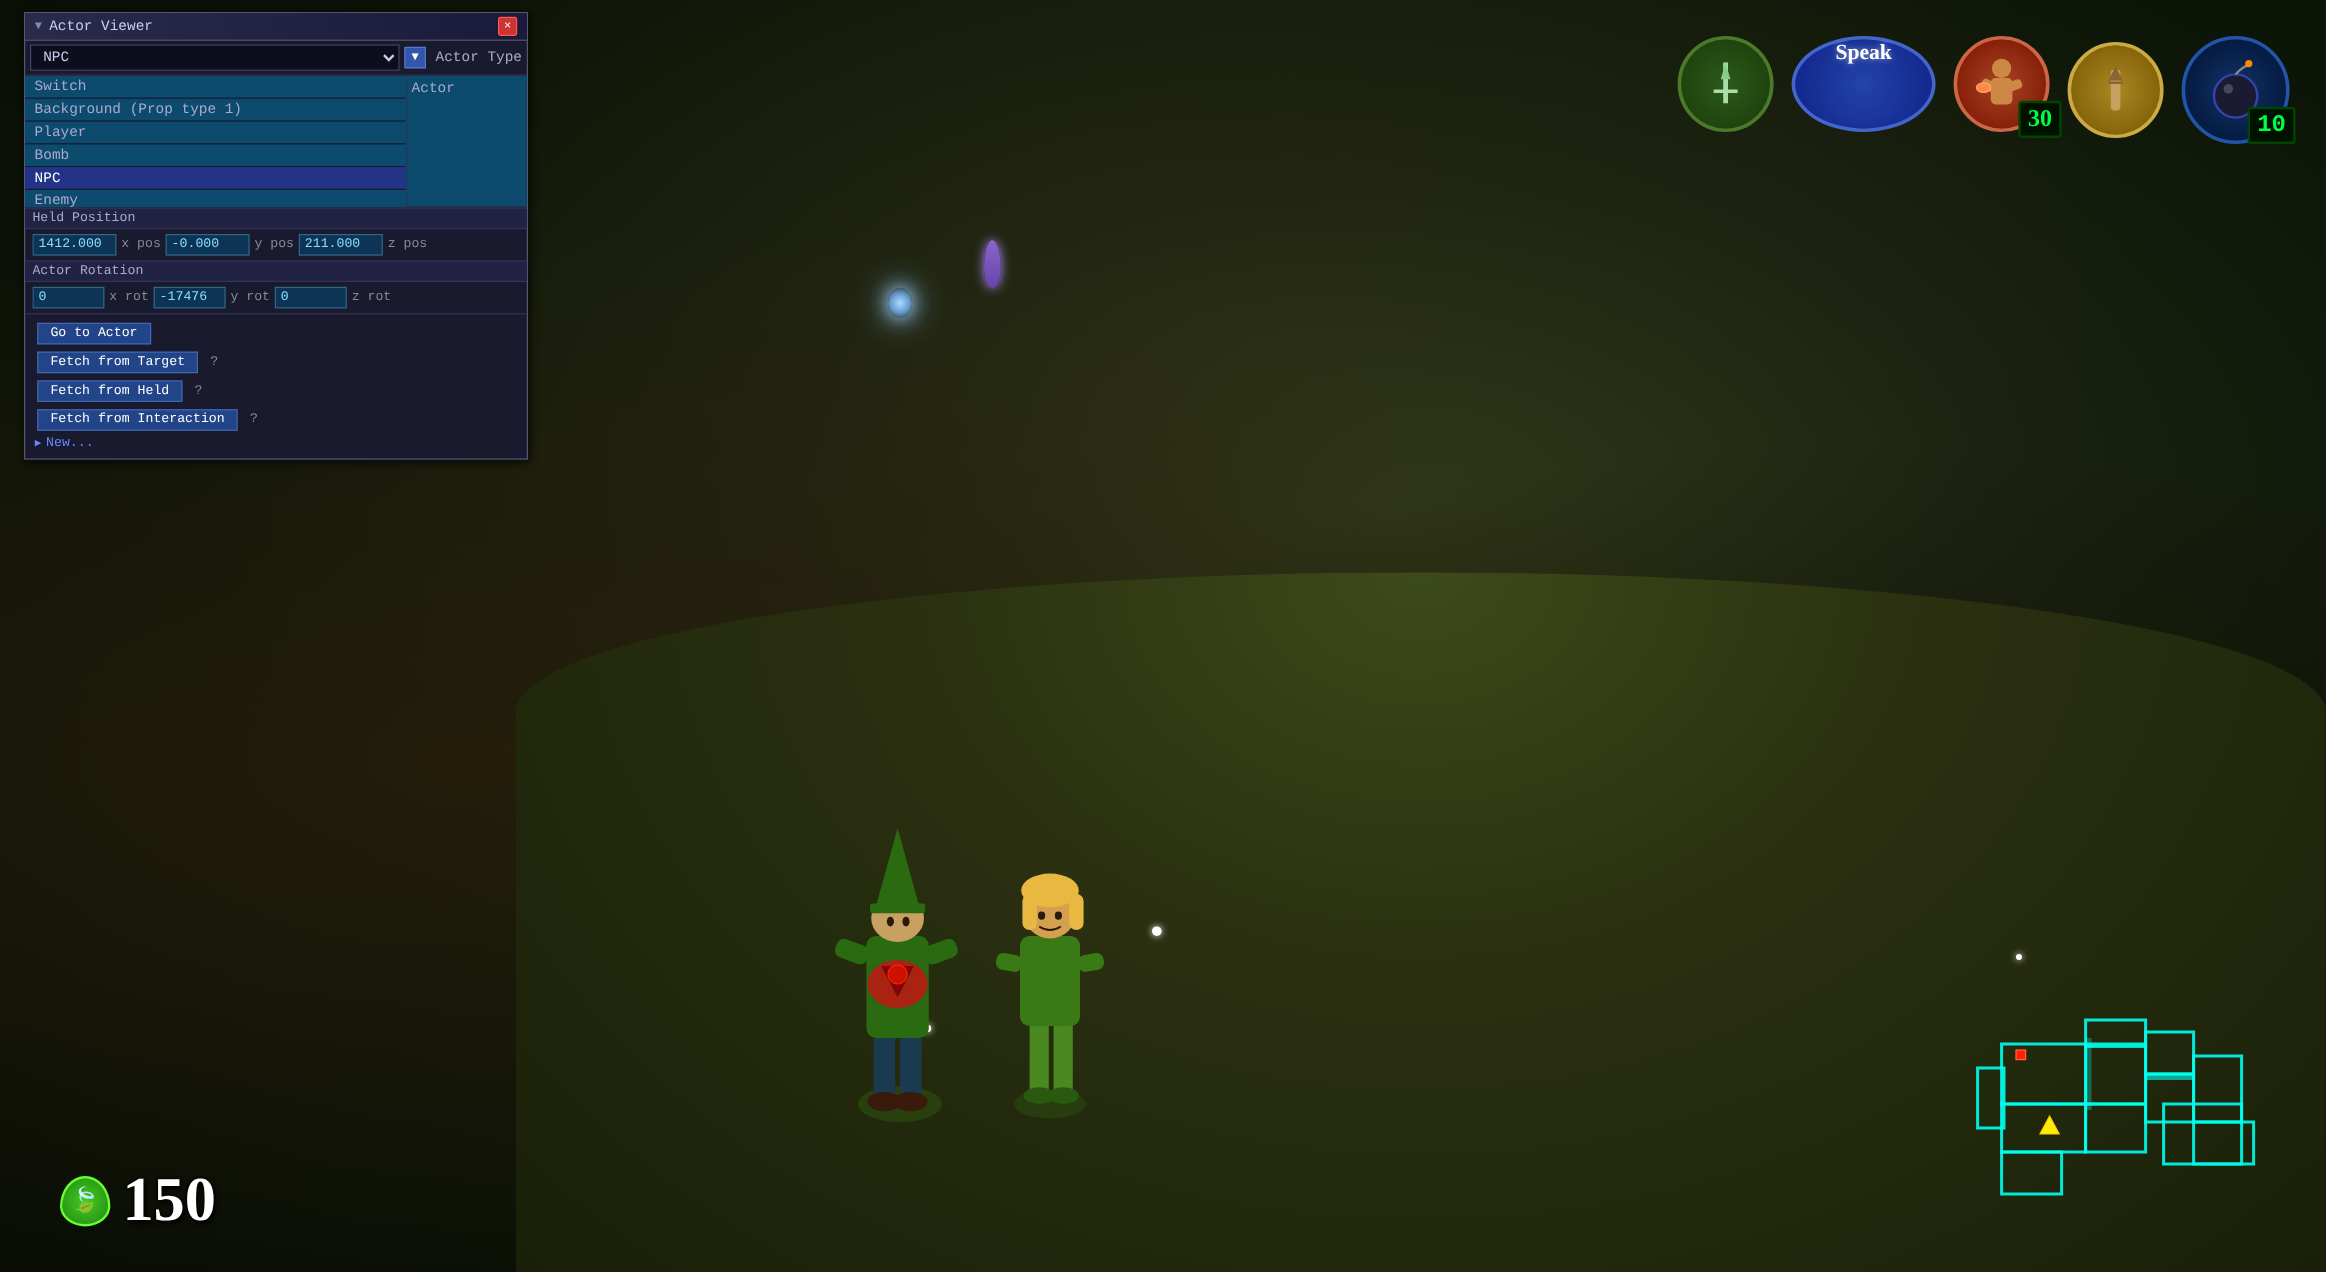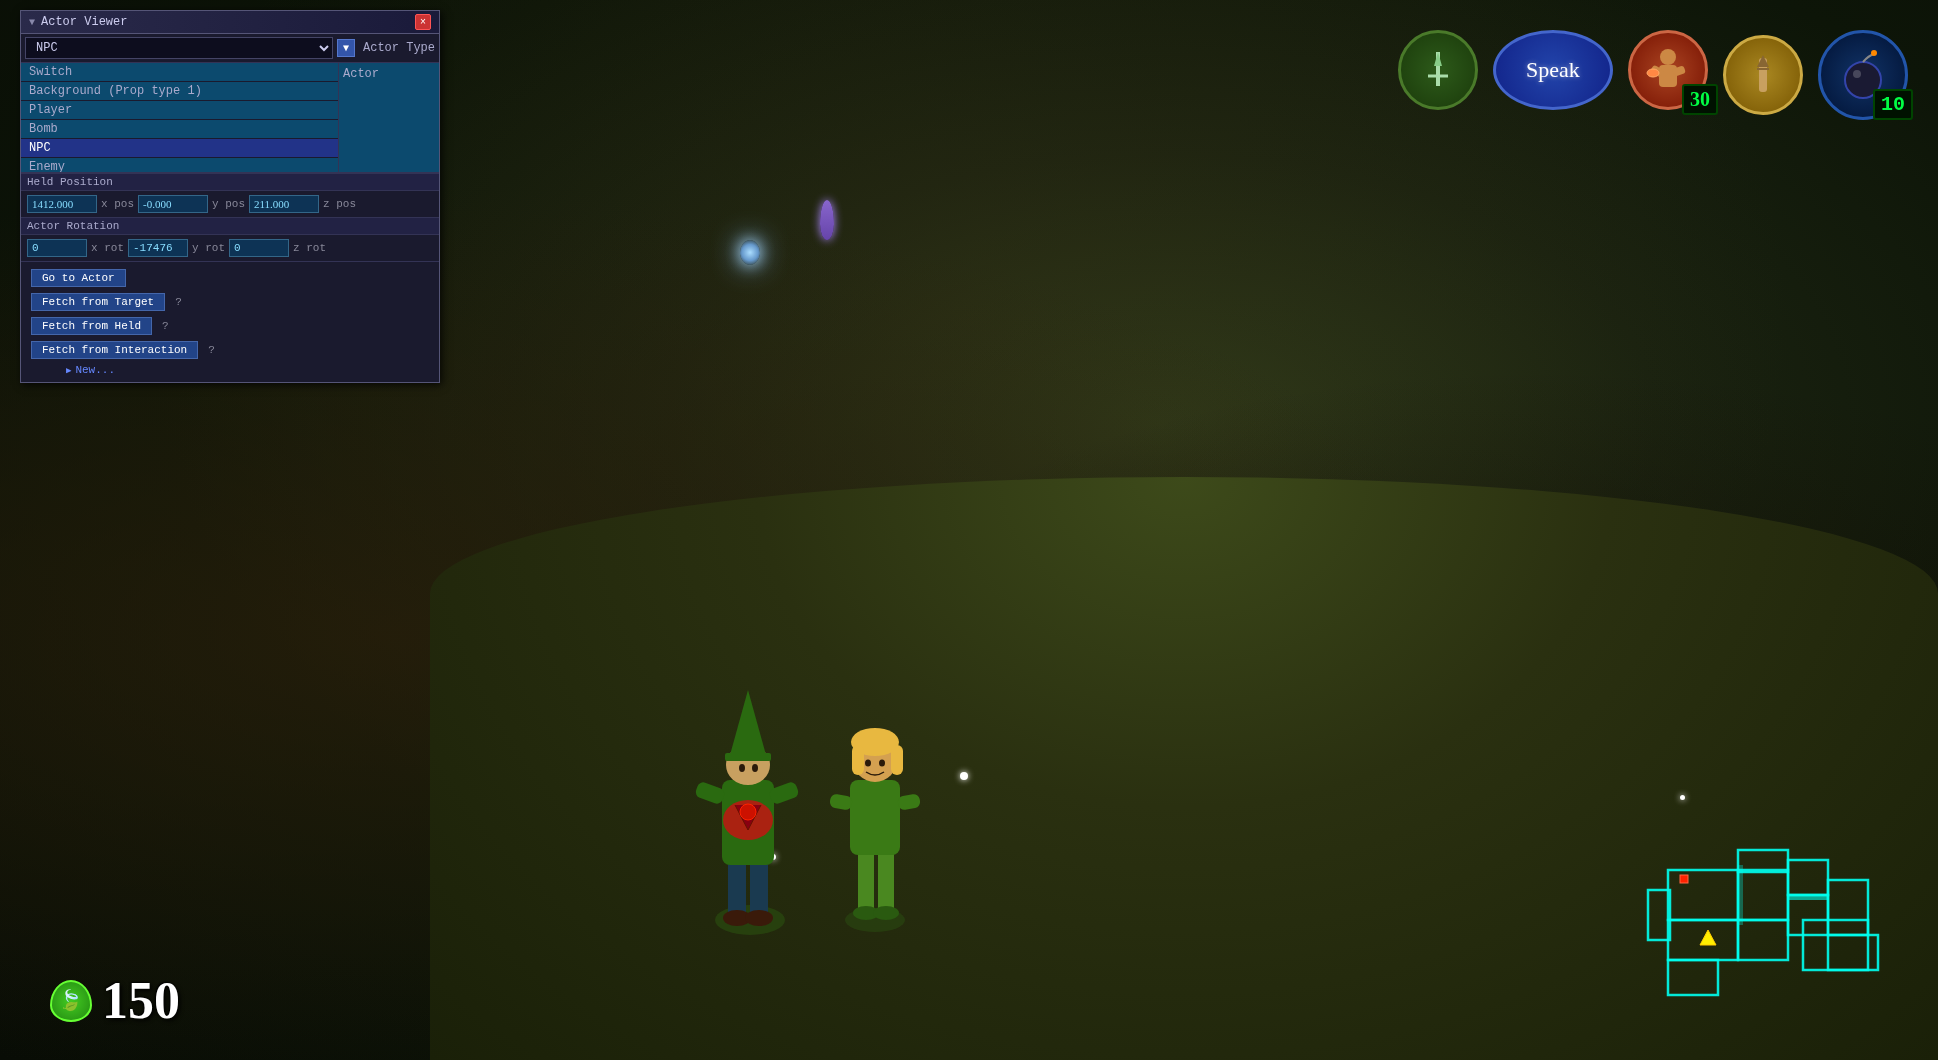--- a/index.html
+++ b/index.html
@@ -96,25 +96,25 @@
       font-size: 28px;
     }
 
     .speak-button-hud {
       width: 120px;
       height: 80px;
       background: radial-gradient(circle, #2244aa 0%, #112288 100%);
       border: 3px solid #4466cc;
       border-radius: 50%;
       display: flex;
-      align-items: center;
+      align-items: flex-start;
       justify-content: center;
       color: white;
-      font-size: 22px;
-      font-weight: normal;
+      font-size: 18px;
+      font-weight: bold;
       font-family: serif;
       text-shadow: 0 0 5px rgba(255,255,255,0.5);
     }
 
     .ocarina-icon-hud {
       position: relative;
       width: 80px;
       height: 80px;
       display: flex;
       align-items: center;
@@ -342,21 +342,21 @@
       gap: 4px;
       flex-wrap: wrap;
     }
 
     .pos-input {
       background: #0d3355;
       border: 1px solid #336688;
       color: #88ddff;
       padding: 2px 4px;
       font-size: 11px;
-      font-family: Liberation Serif, serif;
+      font-family: Liberation Mono, monospace;
       width: 70px;
     }
 
     .pos-label {
       color: #888899;
       font-size: 11px;
     }
 
     
     .rotation-row {
@@ -407,21 +407,20 @@
     }
 
     .new-link {
       color: #6688ff;
       font-size: 11px;
       padding: 2px 8px;
       cursor: pointer;
       display: flex;
       align-items: center;
       gap: 4px;
-      margin-left: 37px;
     }
 
     .new-link::before {
       content: '▶';
       font-size: 9px;
     }
 
     
     .glow-dot {
       position: absolute;

